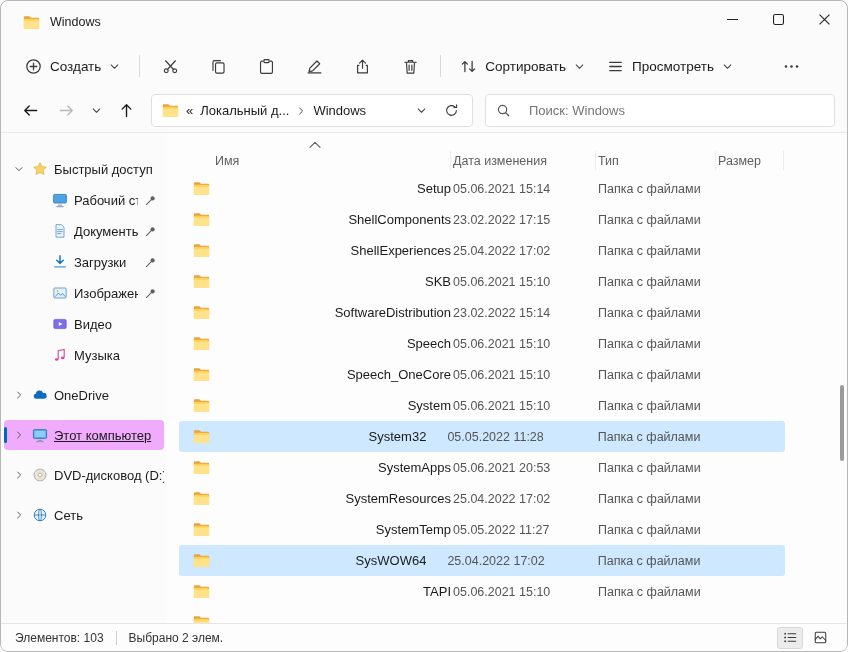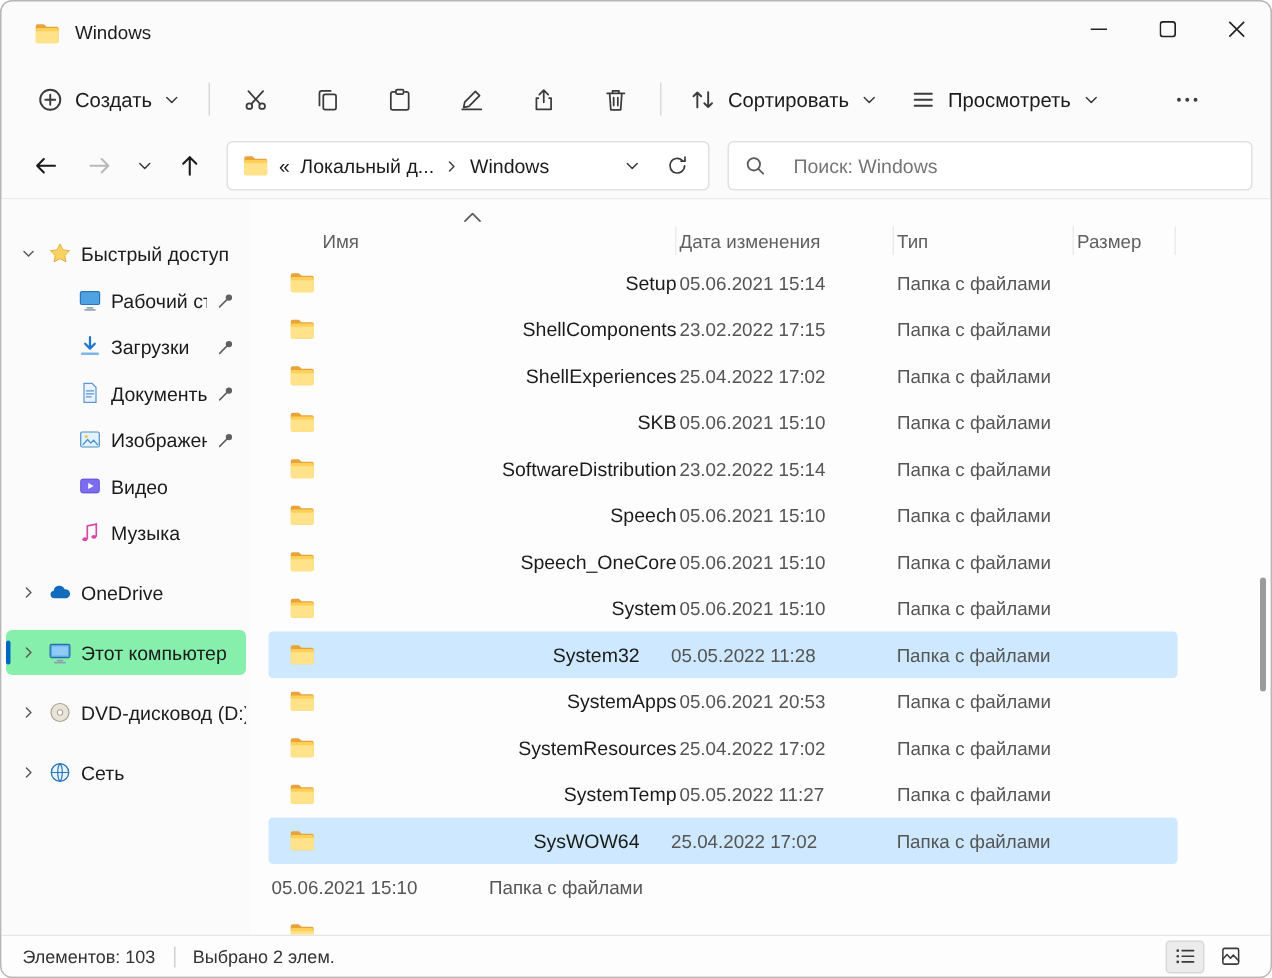--- a/index.html
+++ b/index.html
@@ -43,21 +43,21 @@
 
   
   .body { flex:1; display:flex; position:relative; overflow:hidden; background:#fdfdfd; }
 
   
   .sidebar { width:166px; flex:0 0 auto; padding-top:20px; background:#fbfbfb; overflow:hidden; }
   .side-item { position:relative; display:flex; align-items:center; height:30px; margin:1px 3px;
                border-radius:4px; padding-left:8px; gap:6px; }
   .side-item.gap { margin-top:10px; }
   .side-item.indent { padding-left:48px; }
-  .side-item.selected { background:#86efac; }
+  .side-item.selected { background:#f0abfc;text-decoration:underline; }
   .sel-pill { position:absolute; left:0; top:7px; width:3px; height:16px; border-radius:2px; background:#0067c0; }
   .side-chev { width:14px; flex:0 0 auto; display:inline-flex; justify-content:center; }
   .side-label { flex:1; white-space:nowrap; overflow:hidden; }
   .pin { margin-left:auto; margin-right:7px; flex:0 0 auto; }
 
   
   .content { flex:1; padding-left:12px; overflow:hidden; }
   .list-header { position:relative; height:40px; display:flex; align-items:flex-end; margin-right:62px;
                  padding-bottom:3px; }
   .sort-caret { position:absolute; top:8px; left:129px; }
@@ -334,41 +334,41 @@
           <span class="side-label">Рабочий стол</span>
           <span class="ico pin">
             <svg width="13" height="13" viewBox="0 0 16 16">
               <circle cx="10.6" cy="5.4" r="2.6" fill="#606060"></circle>
               <path d="M8.7 7.3L3 13" stroke="#606060" stroke-width="1.3" stroke-linecap="round"></path>
             </svg>
           </span>
         </div>
         <div class="side-item indent">
           <span class="ico">
-            <svg width="16" height="16" viewBox="0 0 16 16" fill="none" stroke-linecap="round" stroke-linejoin="round">
-              <path d="M8 1.8v7.4M4.8 6.2L8 9.4l3.2-3.2" stroke="#1d76c8" stroke-width="1.5"></path>
-              <path d="M2.8 12.8h10.4" stroke="#7fb5e8" stroke-width="1.7"></path>
-            </svg>
-          </span>
-          <span class="side-label">Загрузки</span>
+            <svg width="16" height="16" viewBox="0 0 16 16">
+              <path d="M4 1.6h5.4l2.6 2.6v10H4z" fill="#eaf3fc" stroke="#5a96d0" stroke-width=".8"></path>
+              <path d="M5.6 6.6h4.8M5.6 8.6h4.8M5.6 10.6h3.2" stroke="#5a96d0" stroke-width=".8" stroke-linecap="round"></path>
+            </svg>
+          </span>
+          <span class="side-label">Документы</span>
           <span class="ico pin">
             <svg width="13" height="13" viewBox="0 0 16 16">
               <circle cx="10.6" cy="5.4" r="2.6" fill="#606060"></circle>
               <path d="M8.7 7.3L3 13" stroke="#606060" stroke-width="1.3" stroke-linecap="round"></path>
             </svg>
           </span>
         </div>
         <div class="side-item indent">
           <span class="ico">
-            <svg width="16" height="16" viewBox="0 0 16 16">
-              <path d="M4 1.6h5.4l2.6 2.6v10H4z" fill="#eaf3fc" stroke="#5a96d0" stroke-width=".8"></path>
-              <path d="M5.6 6.6h4.8M5.6 8.6h4.8M5.6 10.6h3.2" stroke="#5a96d0" stroke-width=".8" stroke-linecap="round"></path>
-            </svg>
-          </span>
-          <span class="side-label">Документы</span>
+            <svg width="16" height="16" viewBox="0 0 16 16" fill="none" stroke-linecap="round" stroke-linejoin="round">
+              <path d="M8 1.8v7.4M4.8 6.2L8 9.4l3.2-3.2" stroke="#1d76c8" stroke-width="1.5"></path>
+              <path d="M2.8 12.8h10.4" stroke="#7fb5e8" stroke-width="1.7"></path>
+            </svg>
+          </span>
+          <span class="side-label">Загрузки</span>
           <span class="ico pin">
             <svg width="13" height="13" viewBox="0 0 16 16">
               <circle cx="10.6" cy="5.4" r="2.6" fill="#606060"></circle>
               <path d="M8.7 7.3L3 13" stroke="#606060" stroke-width="1.3" stroke-linecap="round"></path>
             </svg>
           </span>
         </div>
         <div class="side-item indent">
           <span class="ico">
             <svg width="16" height="16" viewBox="0 0 16 16">
@@ -665,20 +665,30 @@
                   <path d="M.8 5.4h14.4v6.5c0 .6-.5 1.1-1.1 1.1H1.9c-.6 0-1.1-.5-1.1-1.1z" fill="#ffe28a"></path>
                 </svg>
               </span>
               <span class="fname">SysWOW64</span>
             </span>
             <span class="c-date">25.04.2022 17:02</span>
             <span class="c-type">Папка с файлами</span>
             <span class="c-size"></span>
           </div>
           <div class="frow">
+            <span class="c-name">
+              <span class="ico">
+                <svg width="17" height="15" viewBox="0 0 16 14">
+                  <path d="M.8 2.2C.8 1.5 1.3 1 2 1h3.4c.3 0 .6.1.8.3l1.4 1.3h6.4c.7 0 1.2.5 1.2 1.2v1.2H.8z" fill="#e8a33d"></path>
+                  <rect x=".8" y="3.4" width="14.4" height="9.6" rx="1.1" fill="#ffd057"></rect>
+                  <path d="M.8 5.4h14.4v6.5c0 .6-.5 1.1-1.1 1.1H1.9c-.6 0-1.1-.5-1.1-1.1z" fill="#ffe28a"></path>
+                </svg>
+              </span>
+              <span class="fname">TAPI</span>
+            </span>
             <span class="c-date">05.06.2021 15:10</span>
             <span class="c-type">Папка с файлами</span>
             <span class="c-size"></span>
           </div>
           <div class="frow partial">
             <span class="c-name">
               <span class="ico">
                 <svg width="17" height="15" viewBox="0 0 16 14">
                   <path d="M.8 2.2C.8 1.5 1.3 1 2 1h3.4c.3 0 .6.1.8.3l1.4 1.3h6.4c.7 0 1.2.5 1.2 1.2v1.2H.8z" fill="#e8a33d"></path>
                   <rect x=".8" y="3.4" width="14.4" height="9.6" rx="1.1" fill="#ffd057"></rect>

